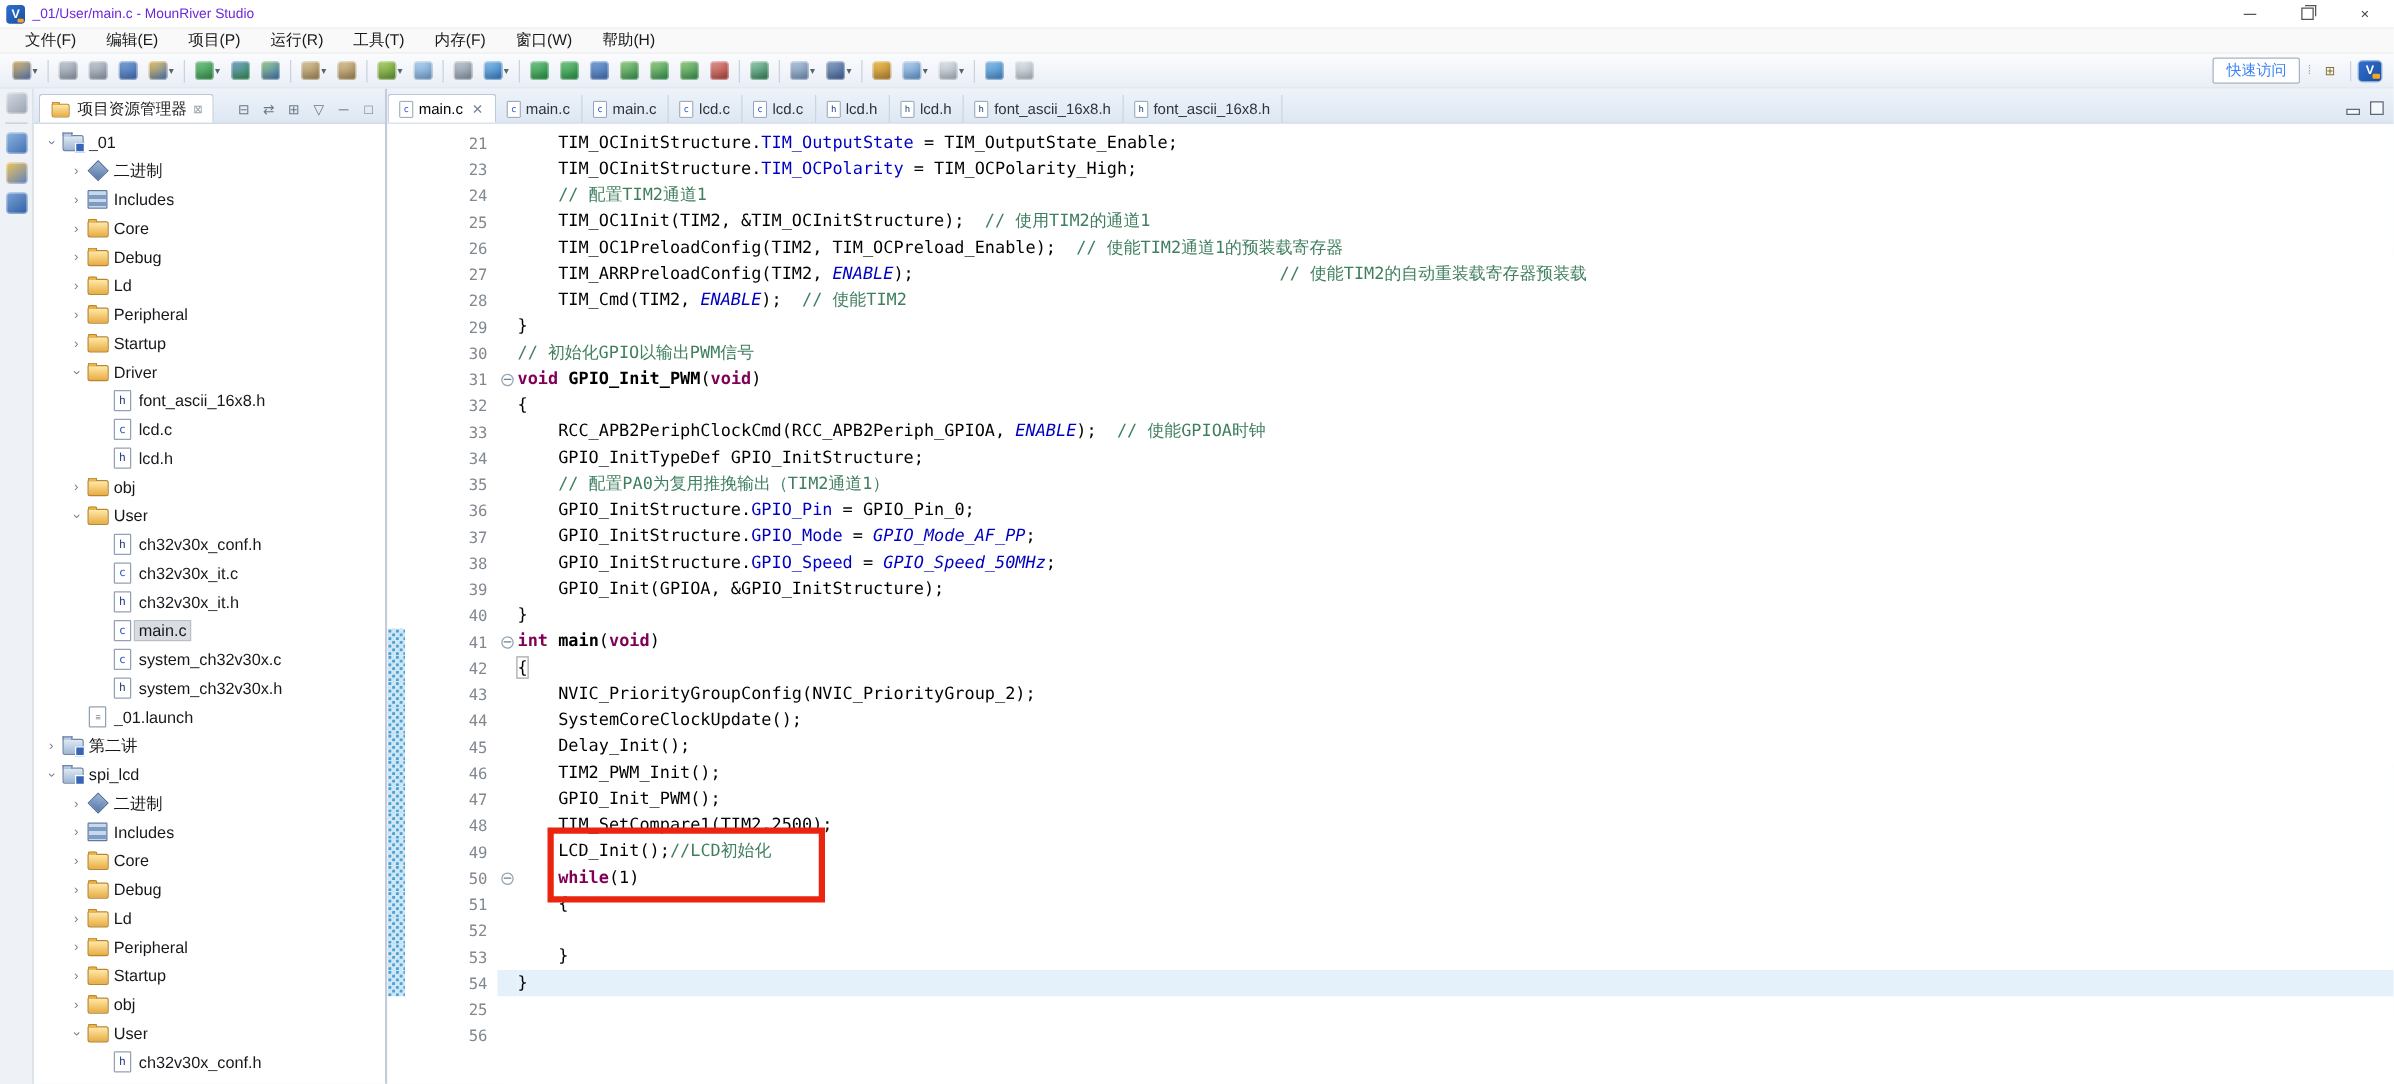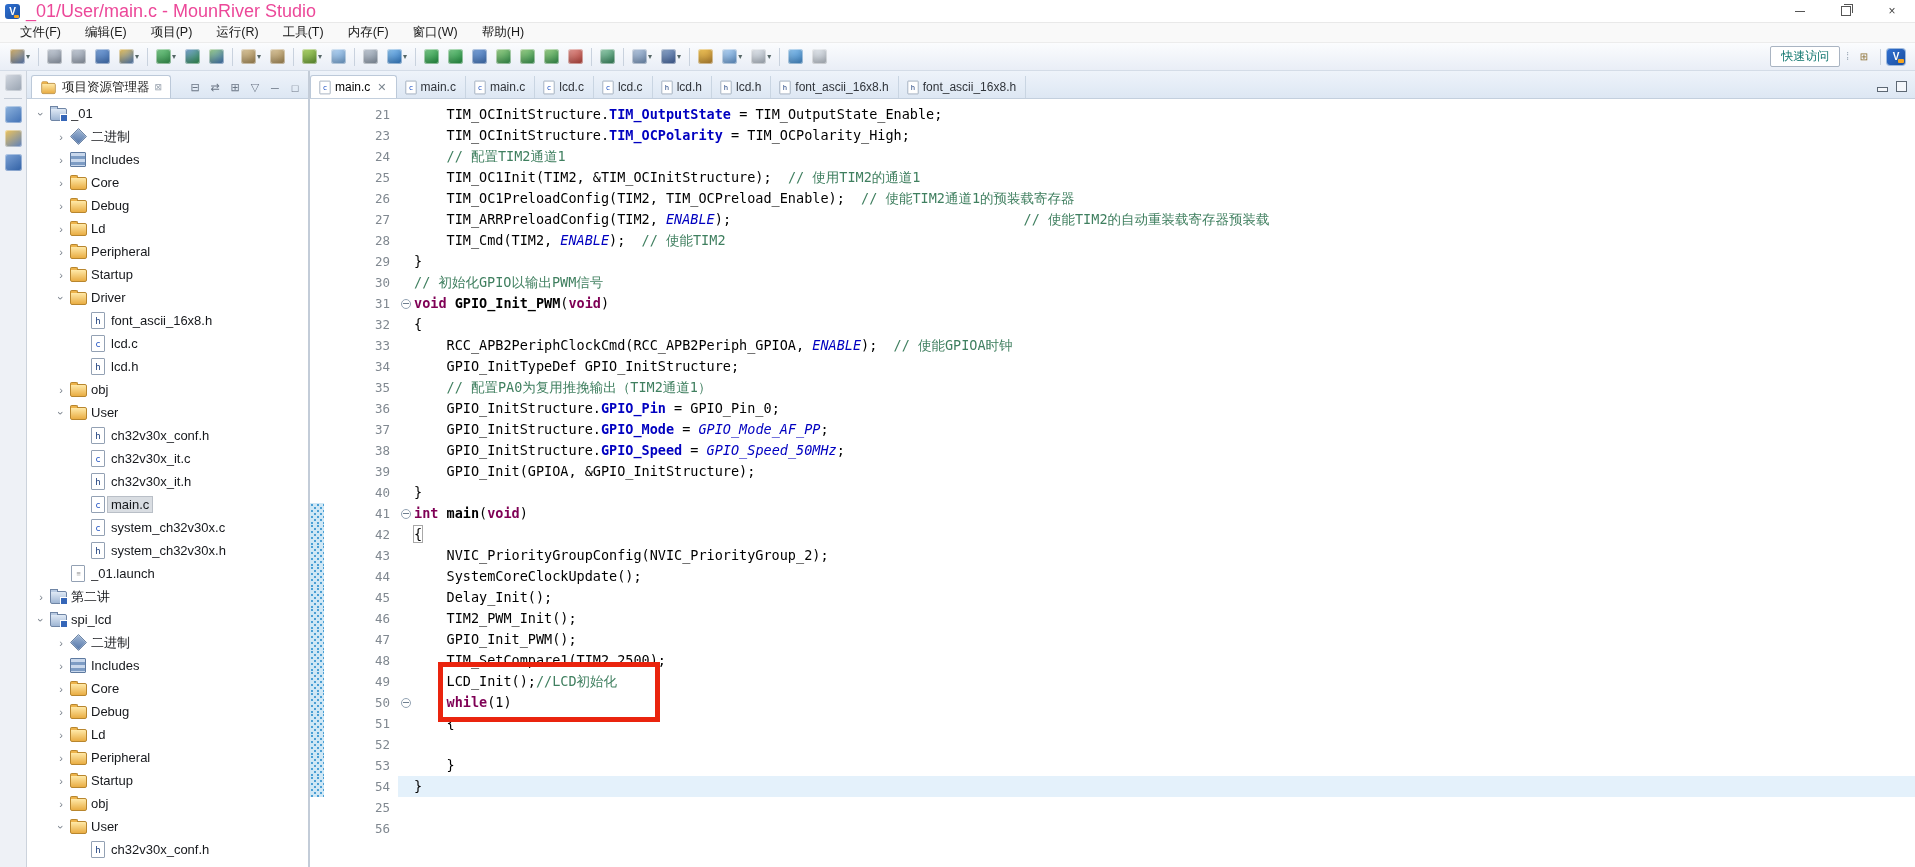--- a/index.html
+++ b/index.html
@@ -5,41 +5,41 @@
   html,body{margin:0;padding:0;}
   body{width:1915px;height:867px;overflow:hidden;background:#fff;
        font-family:"Liberation Sans",sans-serif;font-size:13px;color:#111;
        -webkit-font-smoothing:antialiased;}
   
   .titlebar{height:22px;background:#ffffff;display:flex;align-items:center;border-bottom:1px solid #e9e9e9;}
   .applogo{width:15px;height:15px;margin:0 6px 0 5px;border-radius:3px;
            background:linear-gradient(135deg,#2f6fd0,#1b4fa0);color:#fff;font-size:10px;font-weight:bold;
            display:flex;align-items:center;justify-content:center;position:relative;}
   .applogo:after{content:"";position:absolute;right:1px;bottom:1px;width:5px;height:3px;background:#f6a623;border-radius:1px;}
-  .wtitle{font-size:18px;color:#ec4899;}
+  .wtitle{font-size:11px;color:#6d28d9;}
   .wctrls{margin-left:auto;display:flex;height:100%;}
   .wc{width:46px;display:flex;align-items:center;justify-content:center;color:#444;font-size:12px;}
   .ic-min{width:10px;height:1px;background:#555;display:inline-block;}
   .ic-restore{width:8px;height:8px;border:1px solid #555;display:inline-block;position:relative;background:#fff;}
   .ic-restore:before{content:"";position:absolute;left:2px;top:-3px;width:8px;height:8px;border:1px solid #555;border-left:none;border-bottom:none;}
   
   .menubar{height:19px;background:#f9f9f9;display:flex;align-items:center;padding-left:10px;gap:4px;border-bottom:1px solid #ececec;}
   .menu-item{padding:1px 10px;font-size:12.5px;color:#1a1a1a;}
   
   .toolbar{height:27px;background:linear-gradient(#fbfcfe,#e9eef6);border-bottom:1px solid #d4dce7;
            display:flex;align-items:center;padding:0 4px;}
   .tgroup{display:flex;align-items:center;gap:3px;padding:0 3px;}
   .tsep{width:1px;height:18px;background:#c9d2de;margin:0 2px;}
   .ticon{display:flex;align-items:center;gap:1px;padding:2px;border:1px solid transparent;border-radius:3px;}
   .tglyph{width:15px;height:15px;border-radius:3px;display:inline-block;
           background:linear-gradient(145deg,var(--c1,#8aa),var(--c2,#789));
           box-shadow:inset 0 0 0 1px rgba(255,255,255,.45), inset 0 -5px 6px rgba(0,0,0,.18);}
   .dd{font-size:8px;color:#51false66;color:#566;line-height:1;}
   .tright{margin-left:auto;display:flex;align-items:center;gap:6px;padding-right:6px;}
-  .qaccess{border:1px solid #a9b4c2;background:#fff;color:#0f766e;font-size:12px;padding:1px 10px;border-radius:2px;}
+  .qaccess{border:1px solid #a9b4c2;background:#fff;color:#3b82f6;font-size:12px;padding:1px 10px;border-radius:2px;}
   .thandle{color:#9aa6b4;font-size:10px;letter-spacing:-1px;}
   .persp{width:18px;height:16px;border-radius:3px;display:flex;align-items:center;justify-content:center;font-size:10px;}
   .persp.plain{color:#8a6d2f;border:1px solid transparent;}
   .persp.active{background:linear-gradient(135deg,#2f6fd0,#1b4fa0);color:#fff;font-weight:bold;position:relative;box-shadow:0 0 0 1px #9db9dd;}
   .persp.active:after{content:"";position:absolute;right:1px;bottom:2px;width:6px;height:4px;background:#f6a623;border-radius:1px;}
   .psep{width:1px;height:16px;background:#c9d2de;}
   
   .mainrow{display:flex;height:799px;background:#e8eef6;}
   .leftstrip{width:26px;background:#eef1f6;border-right:1px solid #ccd3dc;display:flex;flex-direction:column;align-items:center;padding-top:3px;gap:7px;}
   .stripicon{width:17px;height:17px;border-radius:3px;background:linear-gradient(145deg,var(--c1,#9ab),var(--c2,#678));
@@ -91,21 +91,21 @@
   .ann{flex:0 0 14px;height:21px;}
   .ann.diff{background-color:#cfe7f5;
     background-image:radial-gradient(circle at 2px 2px,#4a9fd4 1.2px,transparent 1.4px),radial-gradient(circle at 5px 5px,#4a9fd4 1.2px,transparent 1.4px);
     background-size:6px 6px;}
   .lnum{flex:0 0 74px;text-align:right;padding-right:8px;box-sizing:border-box;color:#808890;font-size:12.5px;font-family:"DejaVu Sans Mono",monospace;}
   .foldc{flex:0 0 16px;display:flex;align-items:center;justify-content:center;height:21px;}
   .fm{width:8px;height:8px;border:1px solid #93a3b3;border-radius:50%;position:relative;background:#fff;}
   .fm:after{content:"";position:absolute;left:1px;right:1px;top:3px;border-top:1px solid #6e7f90;}
   .codecell{flex:1;white-space:pre;height:21px;line-height:21px;color:#000;}
   .line.cur .codecell, .line.cur .foldc{background:#e4f1fb;}
-  .s-f{color:#0000c0;font-weight:bold;}
+  .s-f{color:#0000c0;}
   .s-k{color:#7f0055;font-weight:bold;}
   .s-c{color:#3f7f5f;}
   .s-m{color:#0000c0;font-style:italic;}
   .s-b{font-weight:bold;}
   .s-h{outline:1px solid #a8a8a8;}
   .redbox{position:absolute;left:128px;top:563px;width:212px;height:50px;border:5px solid #ea240e;z-index:5;}
 </style>
 </head>
 <body>
 

